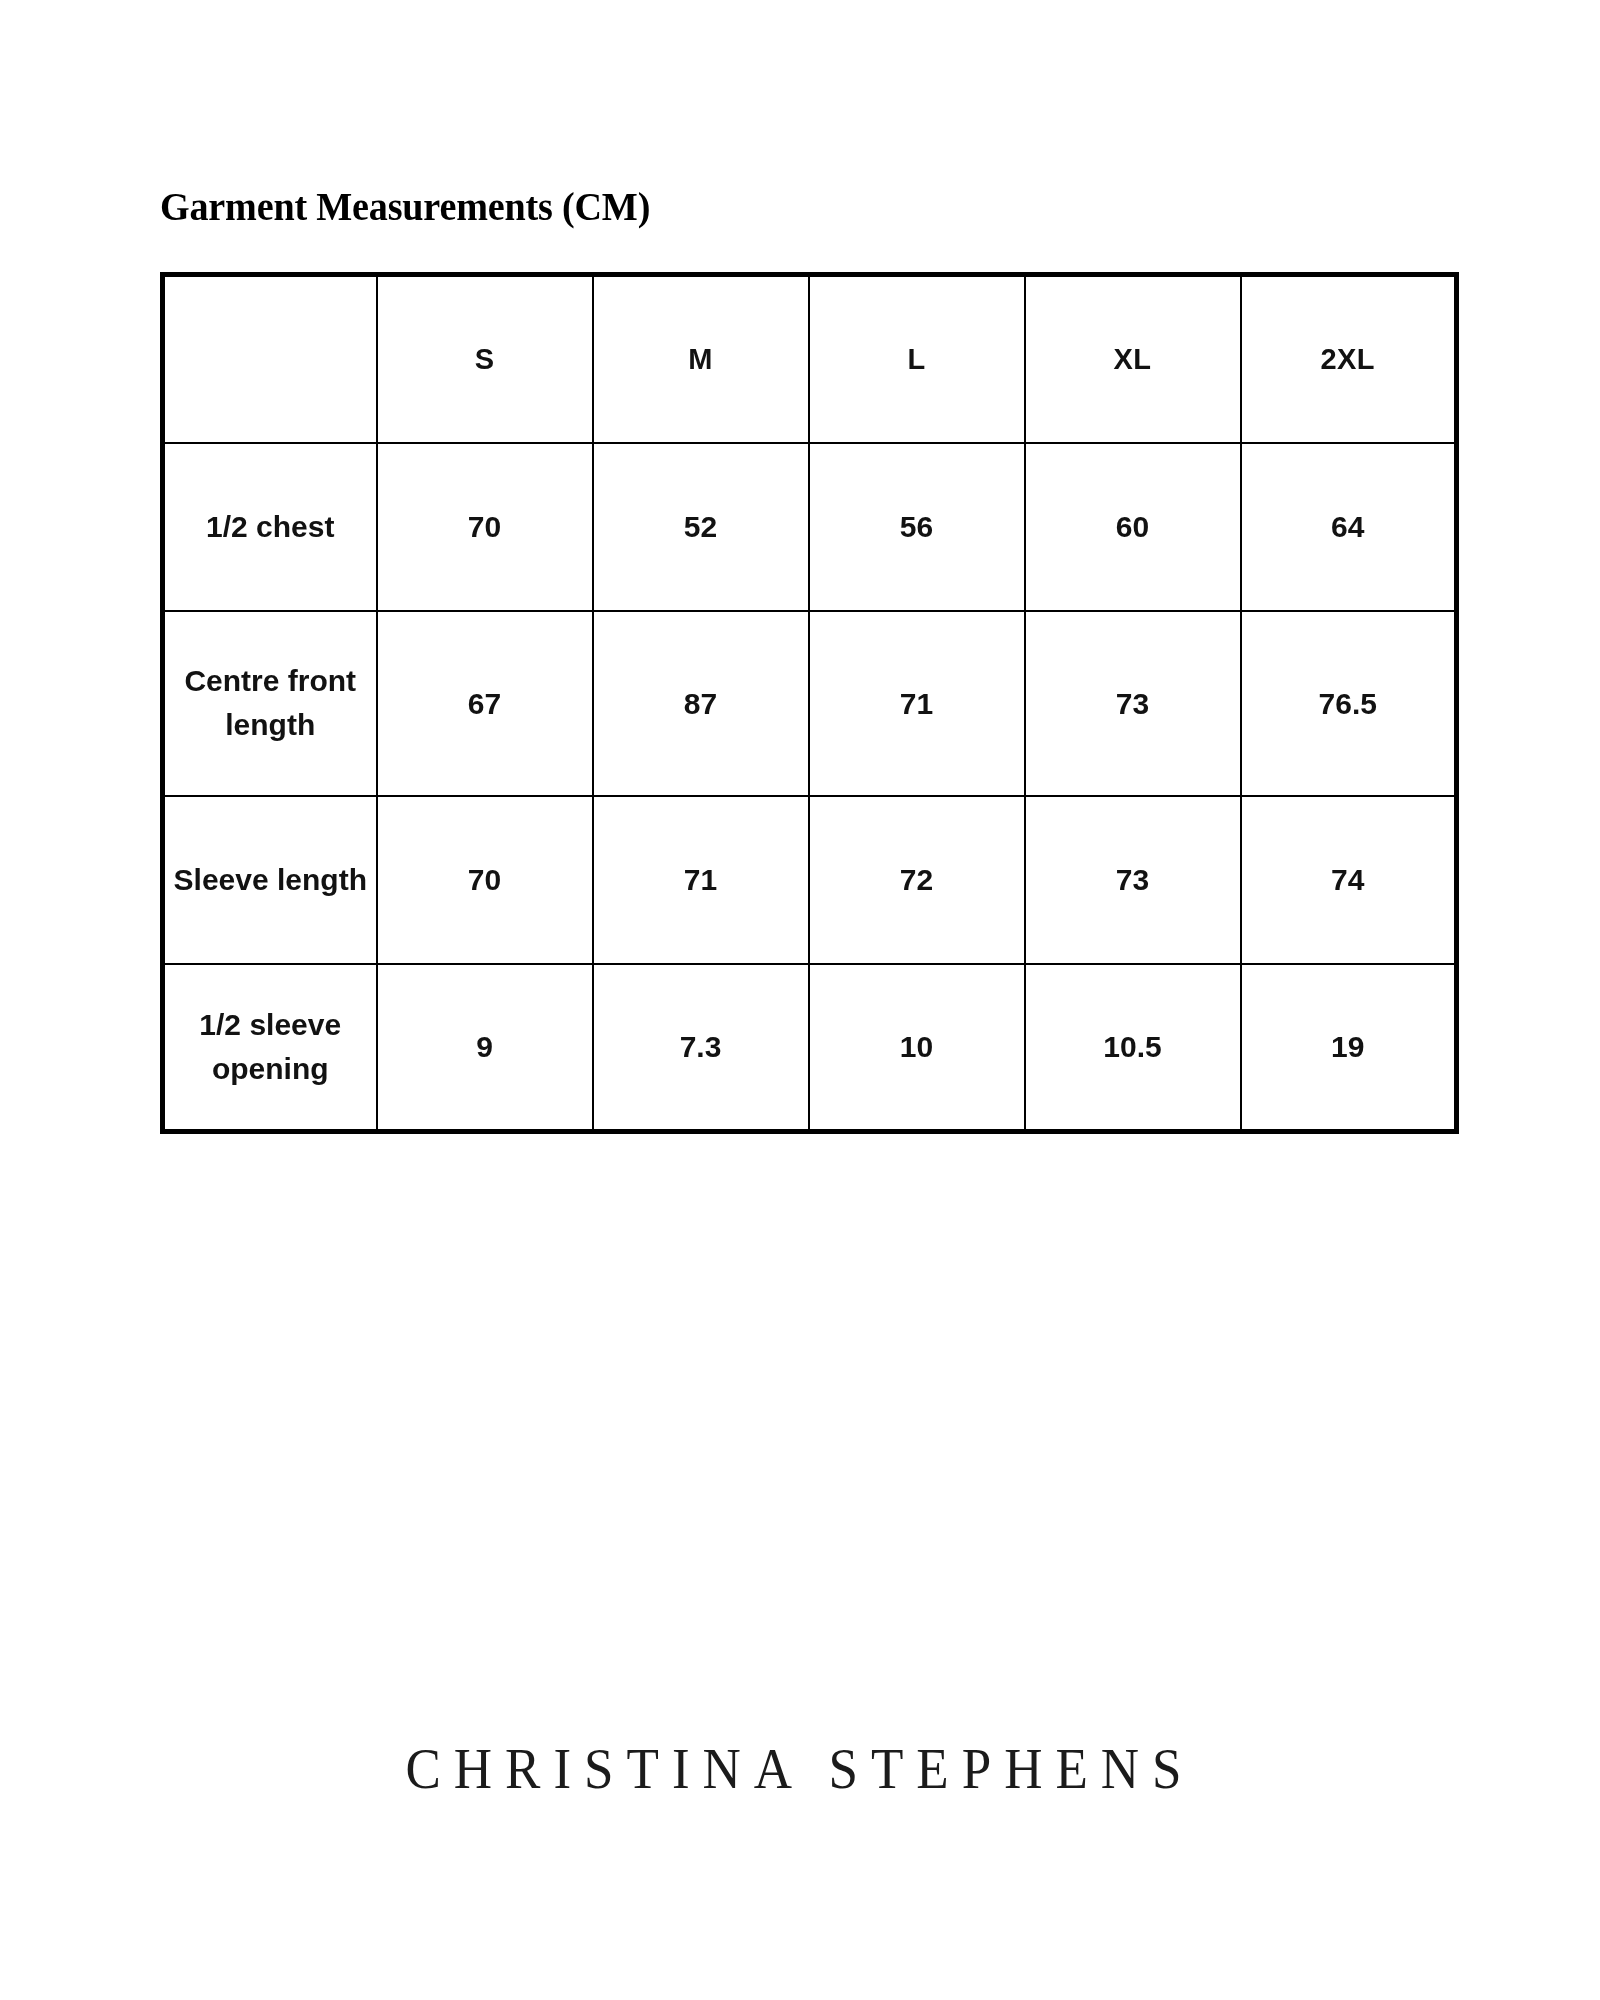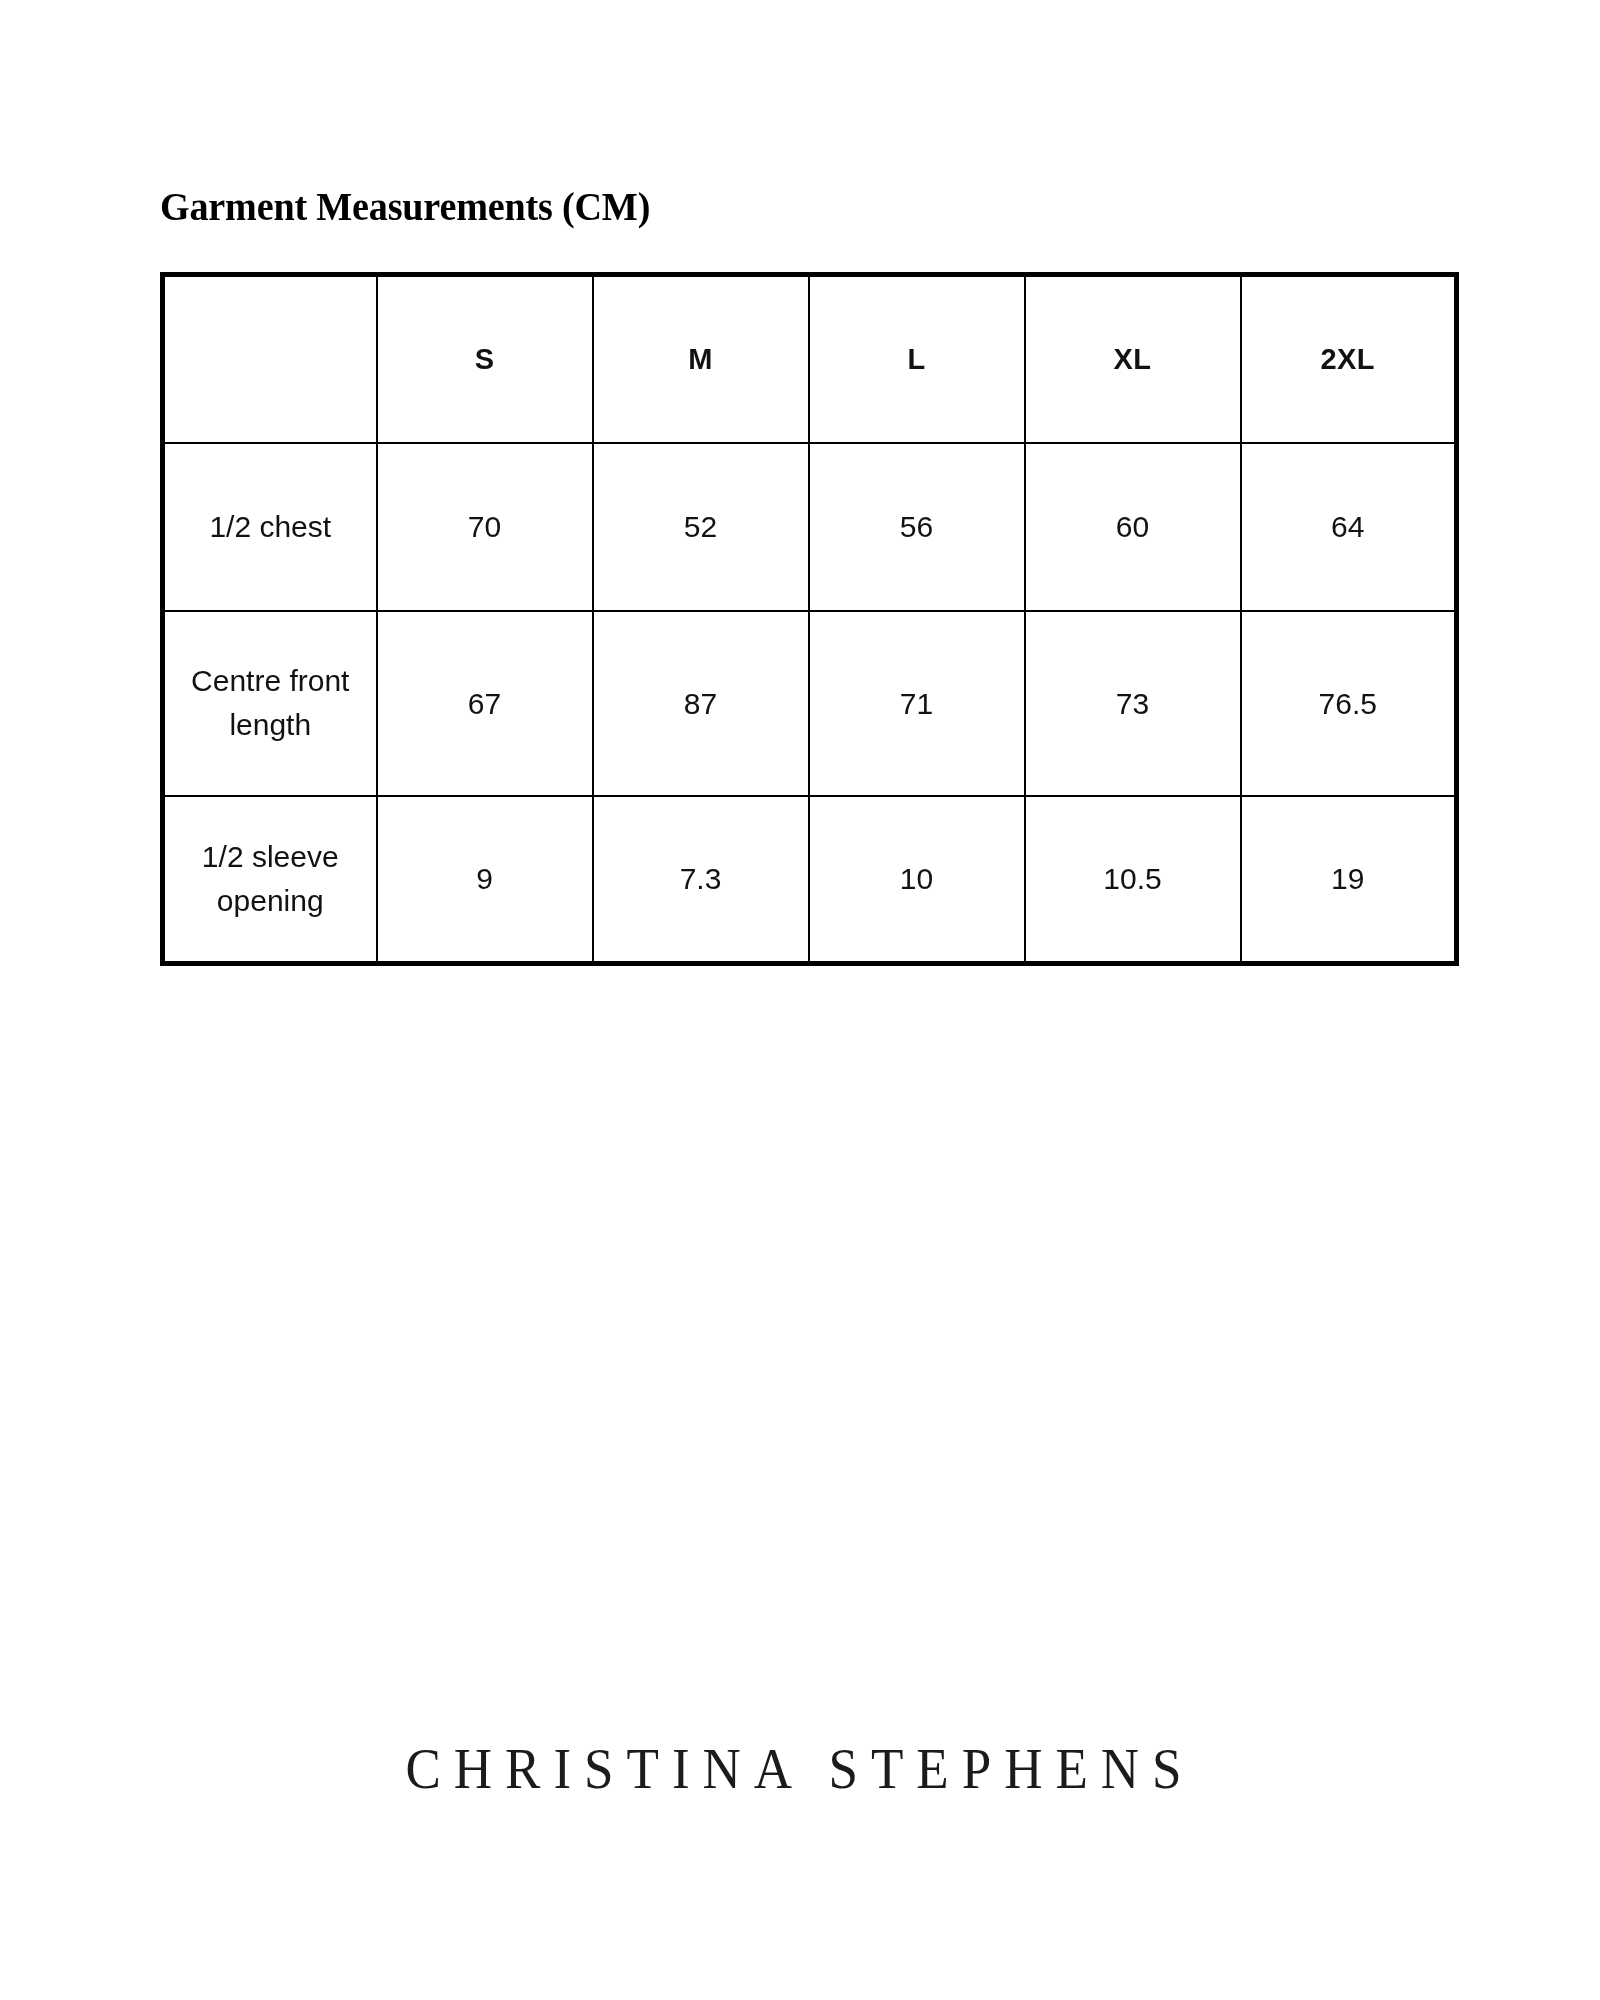--- a/index.html
+++ b/index.html
@@ -74,21 +74,21 @@
     letter-spacing: 0.4px;
   }
   tr.header-row th.corner-cell {
     font-weight: 400;
   }
 
   
   tbody tr td {
     height: 168px;
     font-size: 30px;
-    font-weight: 400;
+    font-weight: 700;
     line-height: 43px;
   }
   tbody tr td.row-label {
     font-size: 30px;
     line-height: 44px;
   }
 
   
   tbody tr.row-tall td { height: 185px; }
 
@@ -153,20 +153,28 @@
 
         <tr class="row-tall">
           <td class="row-label">Centre front length</td>
           <td>67</td>
           <td>87</td>
           <td>71</td>
           <td>73</td>
           <td>76.5</td>
         </tr>
 
+        <tr>
+          <td class="row-label">Sleeve length</td>
+          <td>70</td>
+          <td>71</td>
+          <td>72</td>
+          <td>73</td>
+          <td>74</td>
+        </tr>
 
         <tr>
           <td class="row-label">1/2 sleeve opening</td>
           <td>9</td>
           <td>7.3</td>
           <td>10</td>
           <td>10.5</td>
           <td>19</td>
         </tr>
 

